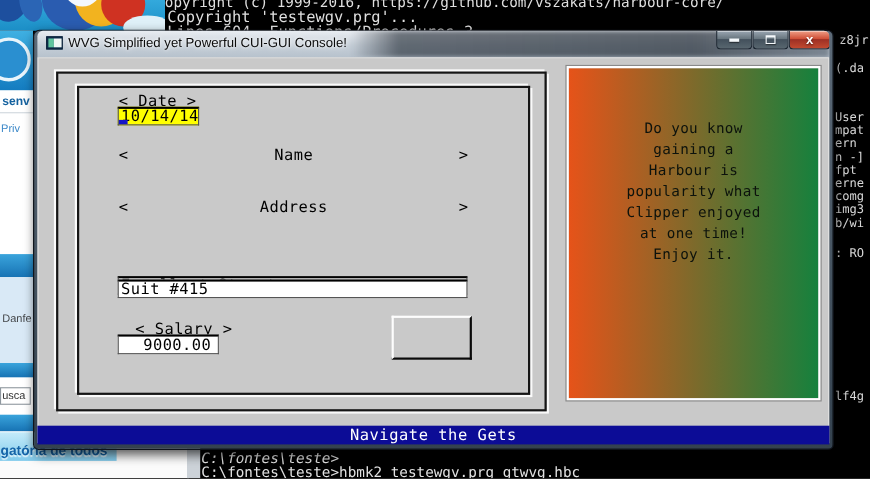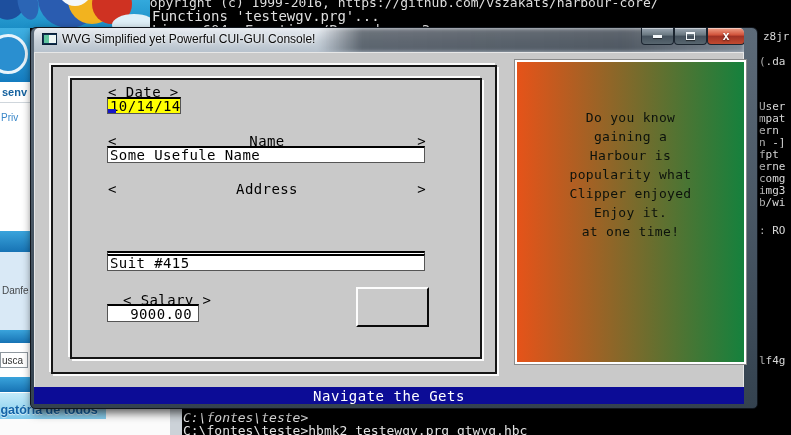--- a/index.html
+++ b/index.html
@@ -53,21 +53,21 @@
   .teal-block{position:absolute;left:0;top:393px;width:106px;height:26px;overflow:hidden;
               background:linear-gradient(180deg,#c4ebfa,#82cbec);}
   .teal-text{position:absolute;left:-3px;top:10px;font-size:12.5px;font-weight:bold;color:#1464a8;
              text-shadow:0 1px 1px rgba(255,255,255,.75);white-space:pre;}
   .gray-strip{position:absolute;left:170px;top:407px;width:12px;height:28px;background:#ccd2d8;}
 
   
   .window{position:absolute;left:30px;top:27px;width:728px;height:382px;box-sizing:border-box;
           background:linear-gradient(180deg,#5d6b79,#34424f);
           border:1px solid #10151c;border-radius:6px 6px 5px 5px;
-          padding:0 13px 4px 3px;box-shadow:2px 4px 10px rgba(0,0,0,.65);}
+          padding:0 3px 4px 3px;box-shadow:2px 4px 10px rgba(0,0,0,.65);}
   .titlebar{position:relative;height:24px;overflow:hidden;border-radius:5px 5px 0 0;
             background:linear-gradient(180deg,#e9edf2,#c6cfd8 55%,#b7c2cd);}
   .tb-blur{position:absolute;left:285px;right:0;top:0;bottom:0;
            background:linear-gradient(90deg,rgba(14,22,32,0) 0%,rgba(14,22,32,.55) 10%,
                       rgba(14,22,32,.62) 72%,rgba(44,56,70,.45) 100%);
            filter:blur(2px);}
   .win-icon{position:absolute;left:8px;top:5px;width:15px;height:12px;background:#0f3050;
             border:1px solid #0a2036;box-sizing:border-box;z-index:2;}
   .win-icon i{position:absolute;left:1px;top:1px;width:5px;height:8px;background:#5fc49e;}
   .win-icon u{position:absolute;left:6px;top:1px;width:7px;height:8px;background:#eef6f4;}
@@ -128,21 +128,21 @@
   .status-bar span{color:#fff;font-family:"DejaVu Sans Mono",monospace;font-size:14px;
                    letter-spacing:.5px;white-space:pre;}
 </style>
 </head>
 <body>
 
 <div class="stage">
 
   <div class="console-top mono">
     <span class="ct1">Copyright (c) 1999-2016, https://github.com/vszakats/harbour-core/</span>
-    <span class="ct2">Functions 'testewgv.prg'...</span>
+    <span class="ct2">Copyright 'testewgv.prg'...</span>
     <span class="ct3">Lines 604, Functions/Procedures 3</span>
   </div>
 
   <span class="right-frag mono" style="top:30px;left:763px;">z8jr</span>
   <span class="right-frag mono" style="top:55px;">(.da</span>
   <span class="right-frag mono" style="top:100px;">User</span>
   <span class="right-frag mono" style="top:112px;">mpat</span>
   <span class="right-frag mono" style="top:124px;">ern</span>
   <span class="right-frag mono" style="top:136px;">n -]</span>
   <span class="right-frag mono" style="top:148px;">fpt</span>
@@ -216,21 +216,20 @@
 
       <span class="cui-label lb-date">&lt; Date &gt;</span>
       <div class="cui-input in-date">10/14/14</div>
       <div class="caret"></div>
 
       <div class="cui-label lb-name bracket-row">
         <span>&lt;</span>
         <span>Name</span>
         <span>&gt;</span>
       </div>
-      <div class="cui-input in-name">Some Usefule Name</div>
 
       <div class="cui-label lb-addr bracket-row">
         <span>&lt;</span>
         <span>Address</span>
         <span>&gt;</span>
       </div>
       <div class="cui-input in-addr2">Excellent Street</div>
       <div class="cui-input in-addr3">Suit #415</div>
 
       <div class="blank-btn"></div>
@@ -238,22 +237,22 @@
       <span class="cui-label lb-salary">&lt; Salary &gt;</span>
       <div class="cui-input in-salary">9000.00</div>
 
       <div class="info-panel">
         <div class="info-text">
           <div>Do you know</div>
           <div>gaining a</div>
           <div>Harbour is</div>
           <div>popularity what</div>
           <div>Clipper enjoyed</div>
+          <div>at one time!</div>
           <div>Enjoy it.</div>
-          <div>at one time!</div>
         </div>
       </div>
 
       <div class="status-bar">
         <span>Navigate the Gets</span>
       </div>
     </div>
   </div>
 
 </div>

